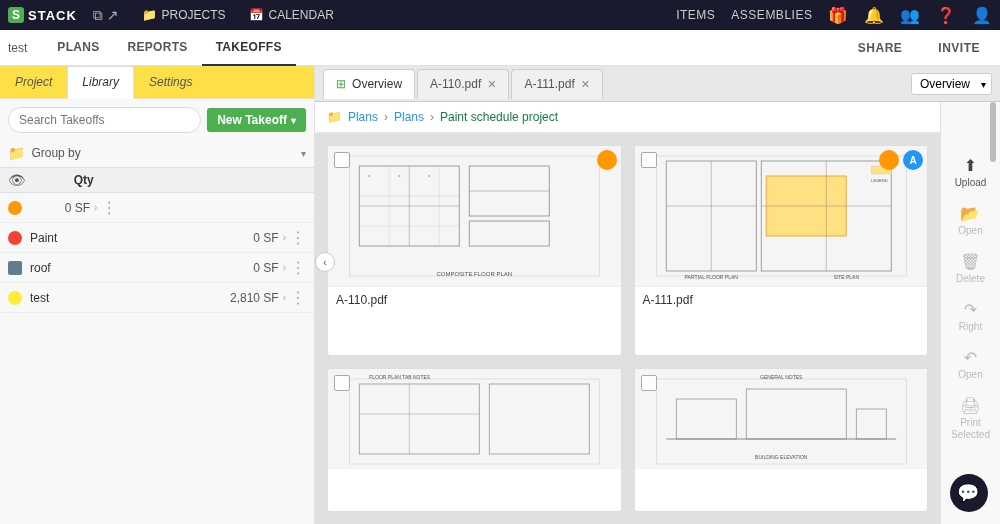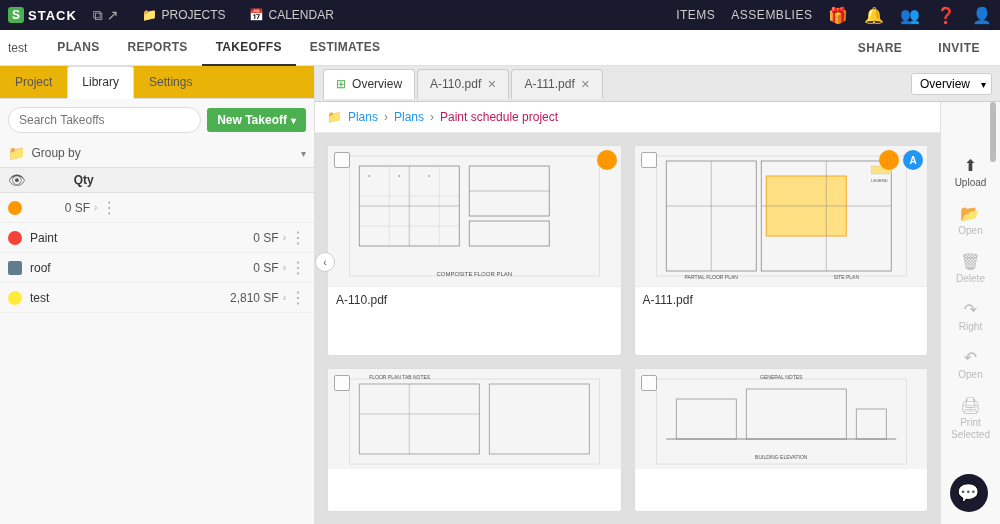--- a/index.html
+++ b/index.html
@@ -25,21 +25,21 @@
     .second-nav .nav-tab { padding: 0 14px; height: 36px; display: flex; align-items: center; font-size: 12px; font-weight: 600; color: #555; cursor: pointer; text-transform: uppercase; letter-spacing: 0.3px; border-bottom: 2px solid transparent; }
     .second-nav .nav-tab.active { color: #333; border-bottom: 2px solid #333; }
     .second-nav .right-actions { margin-left: auto; display: flex; gap: 12px; }
     .second-nav .action-btn { padding: 4px 12px; font-size: 12px; font-weight: 600; cursor: pointer; color: #555; background: none; border: none; letter-spacing: 0.5px; }
 
     
     .main-layout { display: flex; height: calc(524px - 66px); }
 
     
     .sidebar { width: 315px; background: #f8f8f8; border-right: 1px solid #e0e0e0; display: flex; flex-direction: column; flex-shrink: 0; }
-    .sidebar-tabs { display: flex; border-bottom: 1px solid #e0e0e0; background: #eab308; }
+    .sidebar-tabs { display: flex; border-bottom: 1px solid #e0e0e0; background: #fde047; font-style: italic; }
     .sidebar-tab { padding: 8px 14px; font-size: 12px; font-weight: 500; cursor: pointer; color: #555; border: 1px solid transparent; }
     .sidebar-tab.active { background: white; border: 1px solid #e0e0e0; border-bottom: 1px solid white; border-radius: 3px 3px 0 0; color: #333; margin-bottom: -1px; z-index: 1; }
     .sidebar-search { padding: 8px; }
     .sidebar-search input { width: 100%; padding: 5px 10px; border: 1px solid #ddd; border-radius: 3px; font-size: 12px; color: #888; }
     .sidebar-search-row { display: flex; gap: 6px; align-items: center; }
     .new-takeoff-btn { background: #4caf50; color: white; border: none; border-radius: 3px; padding: 5px 10px; font-size: 12px; font-weight: 600; cursor: pointer; white-space: nowrap; display: flex; align-items: center; gap: 4px; }
     .new-takeoff-btn .caret { font-size: 10px; }
     .group-by { display: flex; align-items: center; gap: 6px; padding: 4px 8px 6px; font-size: 12px; color: #555; cursor: pointer; }
     .group-by .folder-icon { font-size: 14px; }
     .group-by .arrow { margin-left: auto; color: #888; font-size: 10px; }
@@ -78,21 +78,21 @@
     .right-action .action-icon { font-size: 18px; color: #444; }
     .right-action .action-label { font-size: 10px; color: #555; }
     .right-action.disabled { color: #bbb; }
     .right-action.disabled .action-icon { color: #bbb; }
 
     
     .breadcrumb { display: flex; align-items: center; gap: 6px; padding: 8px 12px; font-size: 12px; color: #555; background: white; border-bottom: 1px solid #e8e8e8; }
     .breadcrumb .folder-icon { color: #888; }
     .breadcrumb .sep { color: #888; }
     .breadcrumb .crumb { color: #2196F3; cursor: pointer; }
-    .breadcrumb .crumb-current { color: #be185d; text-align: right; }
+    .breadcrumb .crumb-current { color: #15803d; text-align: right; }
     .file-card { background: white; border: 1px solid #ddd; border-radius: 3px; overflow: hidden; cursor: pointer; }
     .file-card-thumb { position: relative; height: 140px; background: #f5f5f5; overflow: hidden; }
     .file-card-thumb .thumb-checkbox { position: absolute; top: 6px; left: 6px; width: 16px; height: 16px; border: 1px solid #aaa; background: rgba(255,255,255,0.8); border-radius: 2px; }
     .file-card-thumb .user-badge { position: absolute; top: 4px; right: 4px; width: 20px; height: 20px; border-radius: 50%; display: flex; align-items: center; justify-content: center; font-size: 10px; font-weight: bold; color: white; }
     .file-card-label { padding: 6px 8px; font-size: 12px; color: #333; border-top: 1px solid #eee; }
 
     
     .collapse-btn { position: absolute; left: 315px; top: 50%; transform: translateY(-50%); z-index: 10; background: white; border: 1px solid #ccc; border-radius: 50%; width: 20px; height: 20px; display: flex; align-items: center; justify-content: center; cursor: pointer; font-size: 10px; color: #555; }
 
     
@@ -130,21 +130,20 @@
     <span class="right-icon">👤</span>
   </div>
 </div>
 
 <div class="second-nav">
   <span class="project-name">test</span>
   <div class="nav-tabs">
     <div class="nav-tab">PLANS</div>
     <div class="nav-tab">REPORTS</div>
     <div class="nav-tab active">TAKEOFFS</div>
-    <div class="nav-tab">ESTIMATES</div>
   </div>
   <div class="right-actions">
     <button class="action-btn">SHARE</button>
     <button class="action-btn">INVITE</button>
   </div>
 </div>
 
 <div class="main-layout">
 
   <div class="sidebar">

